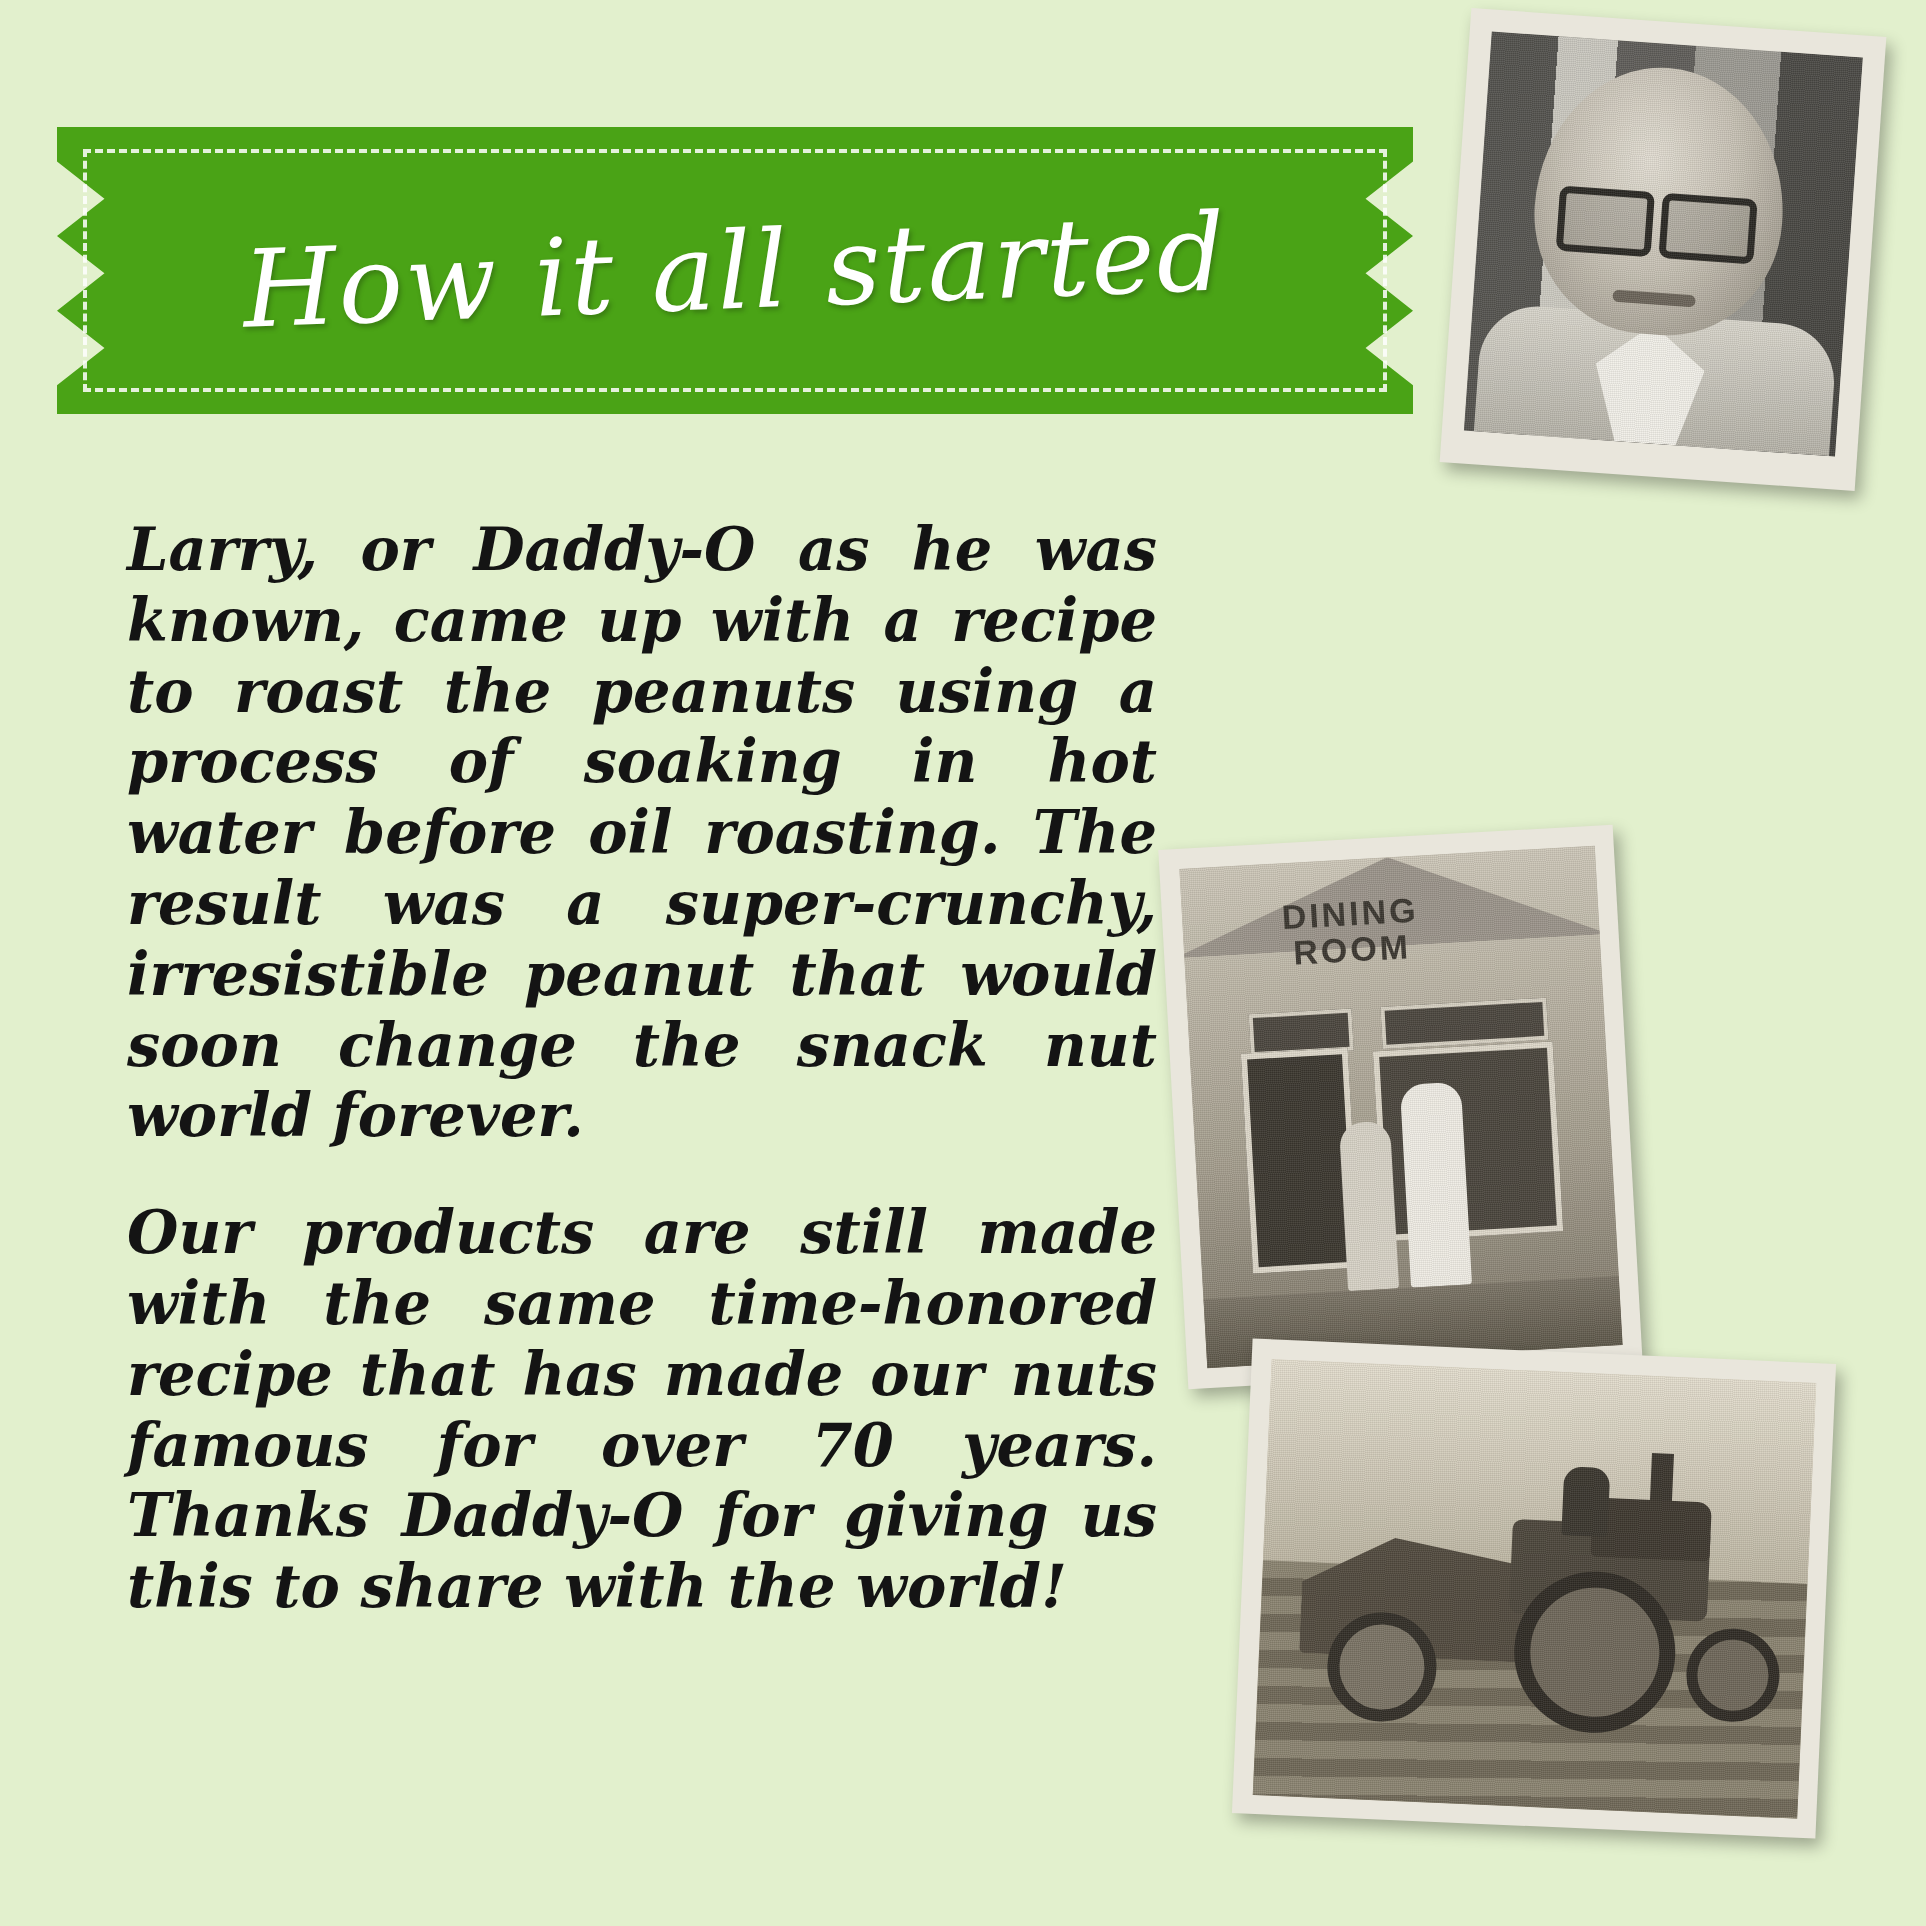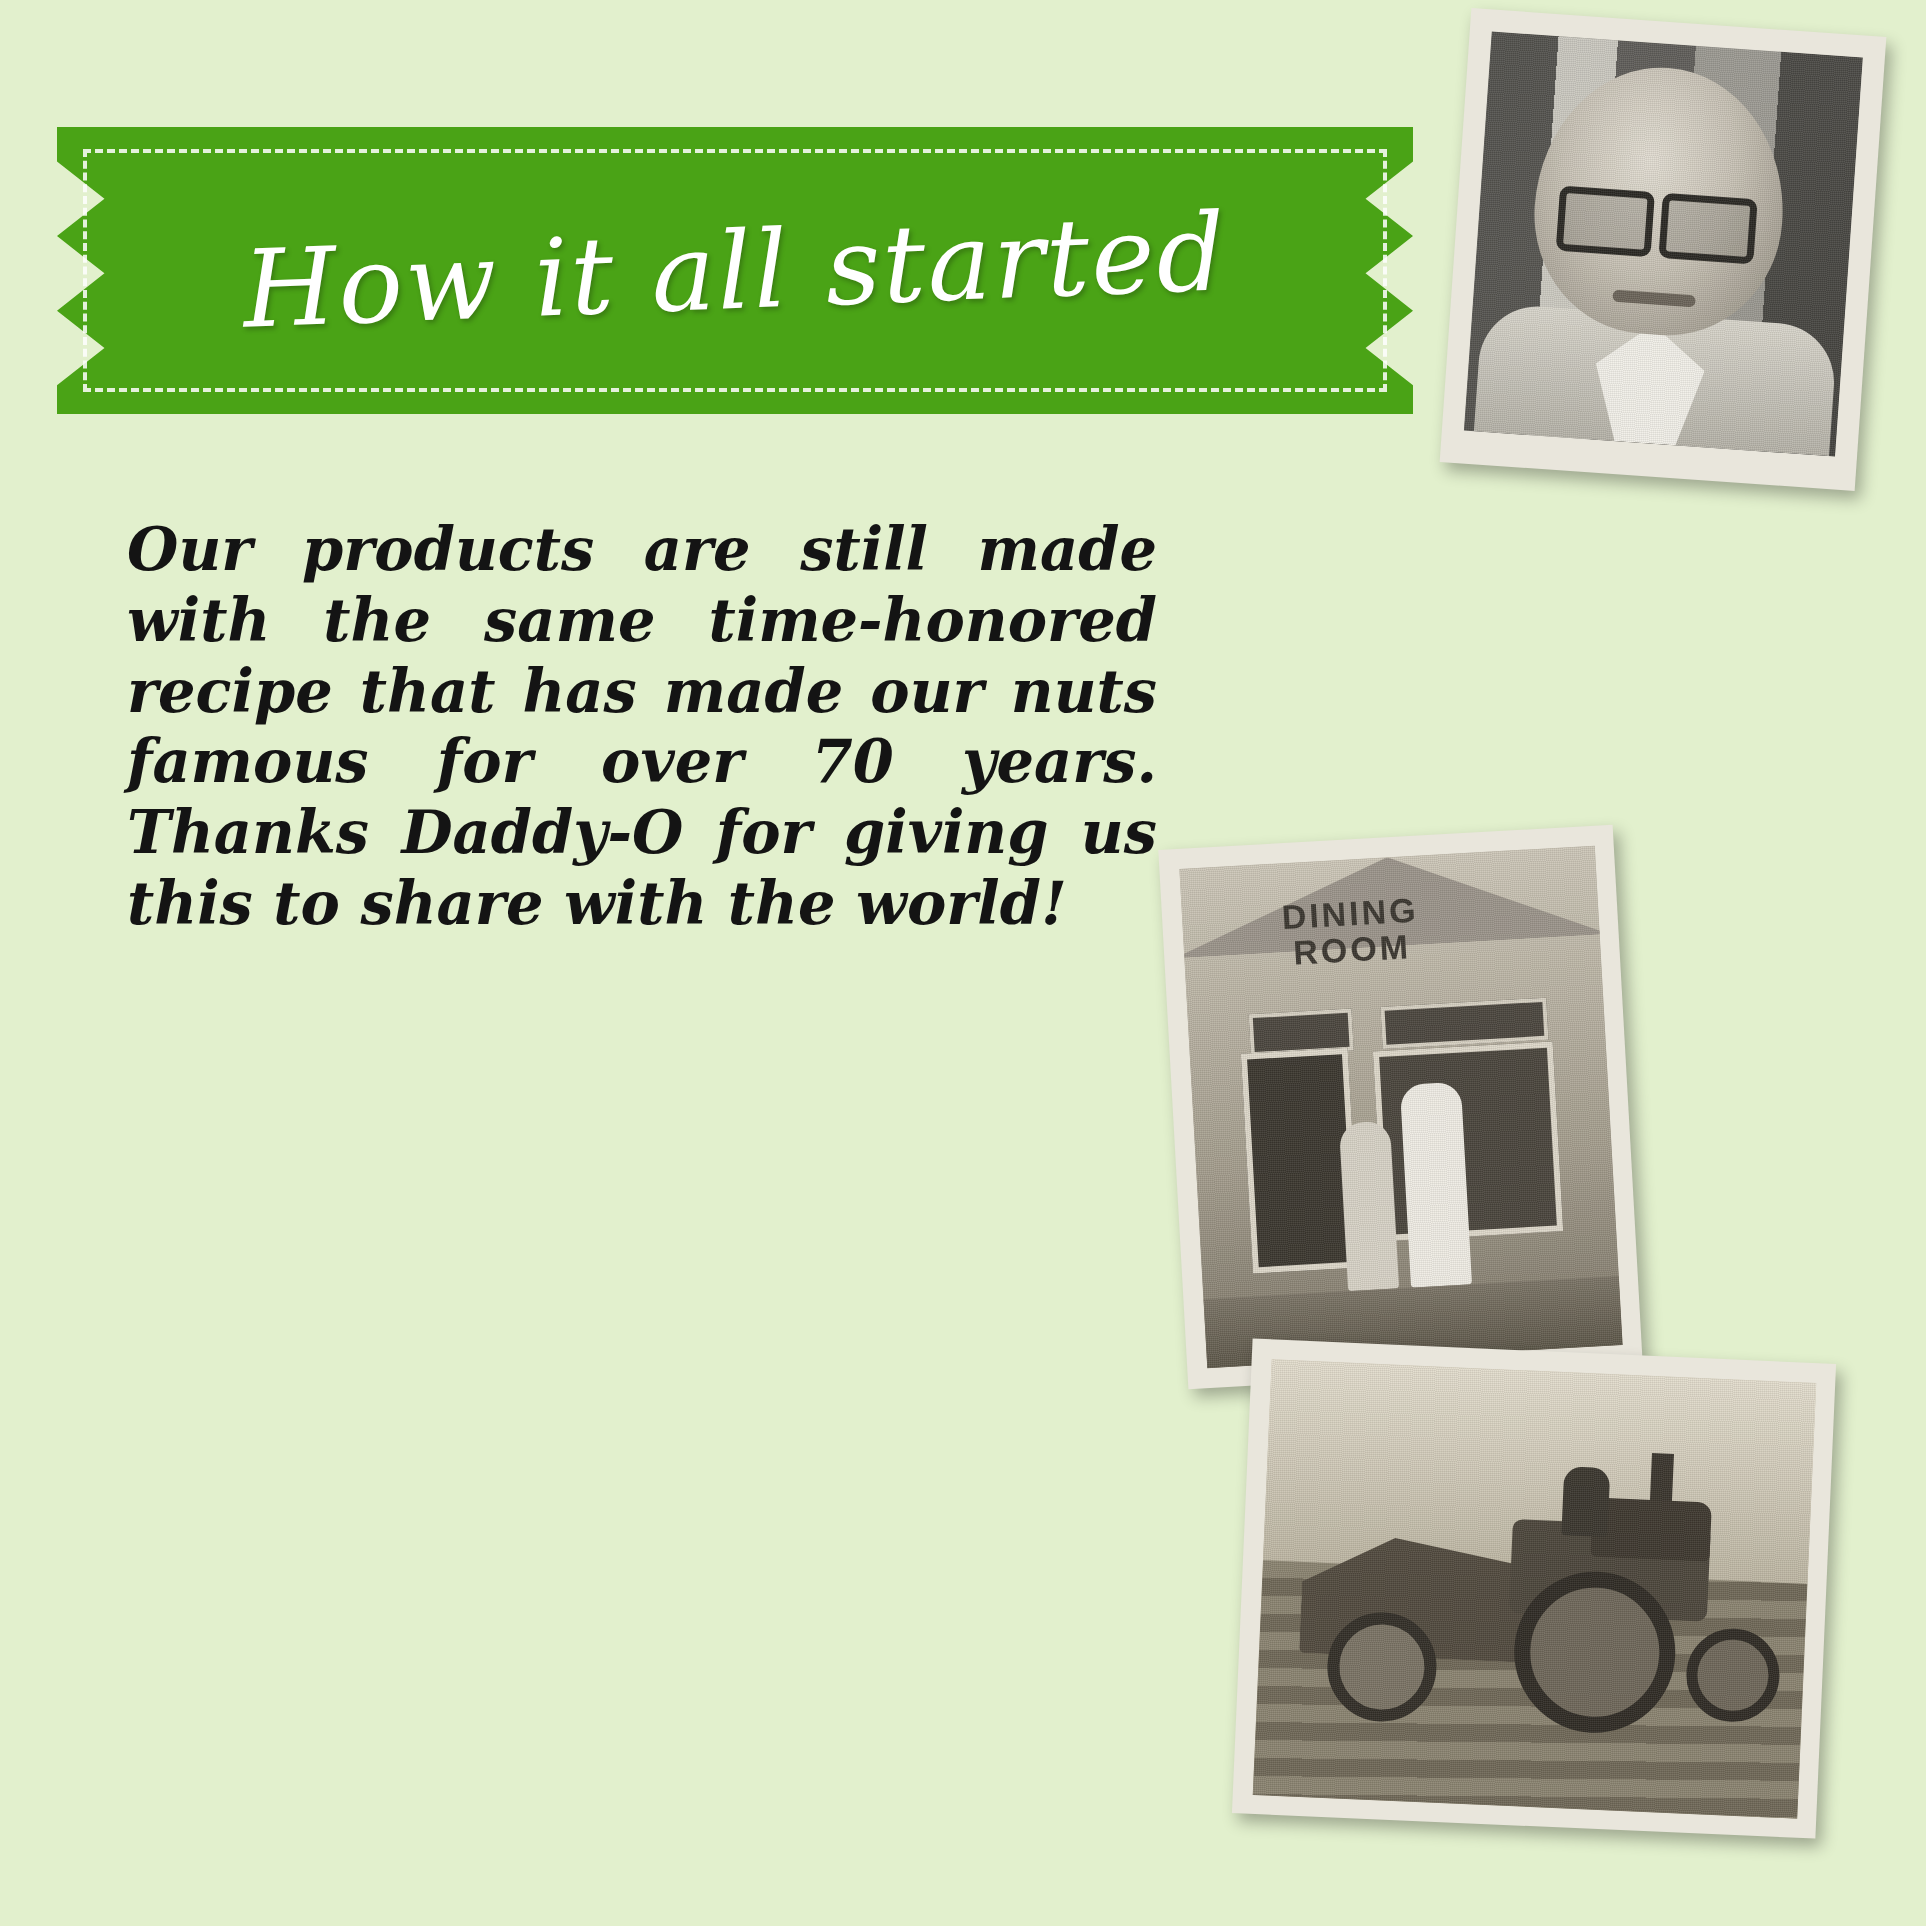--- a/index.html
+++ b/index.html
@@ -314,15 +314,16 @@
     <div class="tr-body"></div>
     <div class="tr-hood"></div>
     <div class="tr-driver"></div>
     <div class="tr-wheel-b"></div>
     <div class="tr-wheel-f"></div>
     <div class="photo-grain"></div>
   </div>
 </div>
 
 <div class="copy">
+  <p class="para" id="para-2">Larry, or Daddy-O as he was known, came up with a recipe to roast the peanuts using a process of soaking in hot water before oil roasting. The result was a super-crunchy, irresistible peanut that would soon change the snack nut world forever.</p>
   <p class="para" id="para-3">Our products are still made with the same time-honored recipe that has made our nuts famous for over 70 years. Thanks Daddy-O for giving us this to share with the world!</p>
 </div>
 
 
 </body></html>

